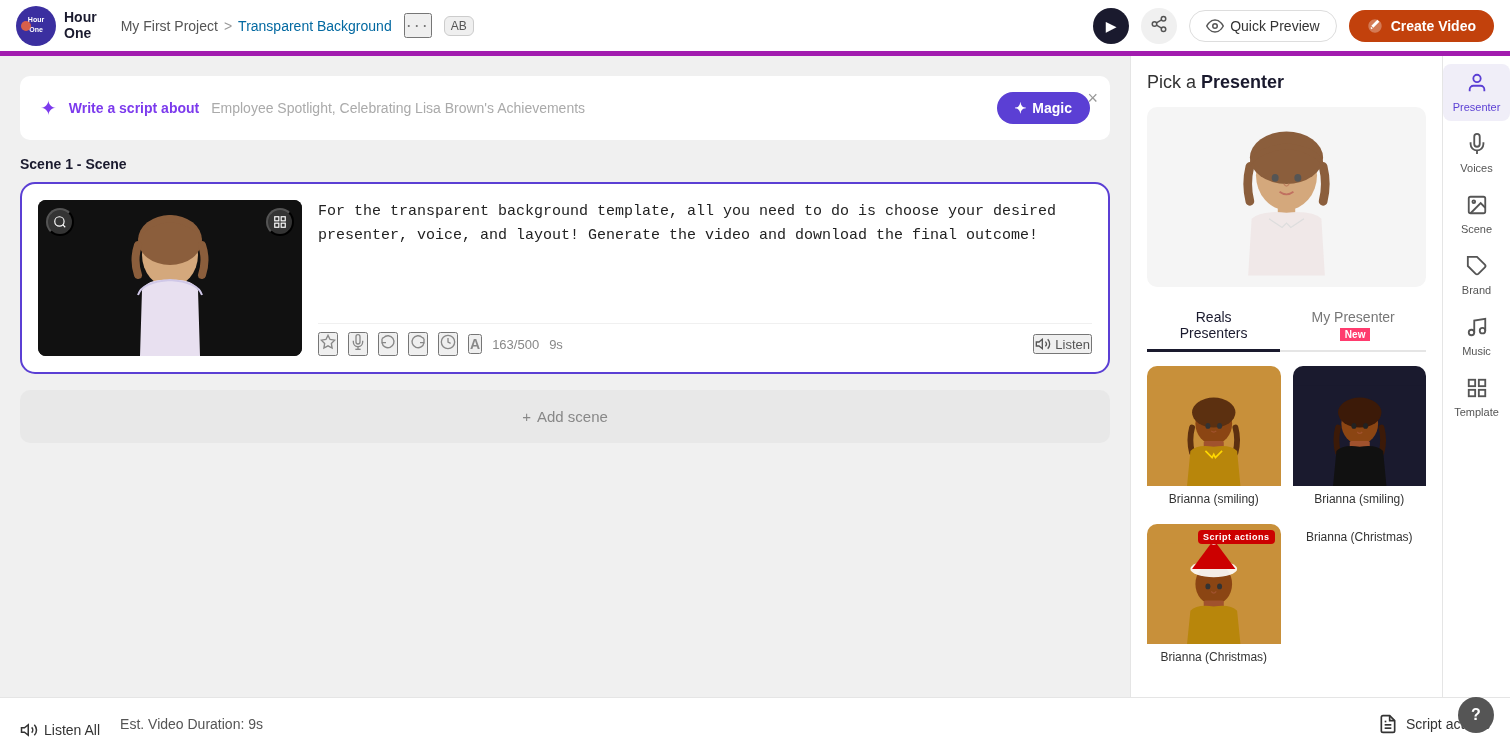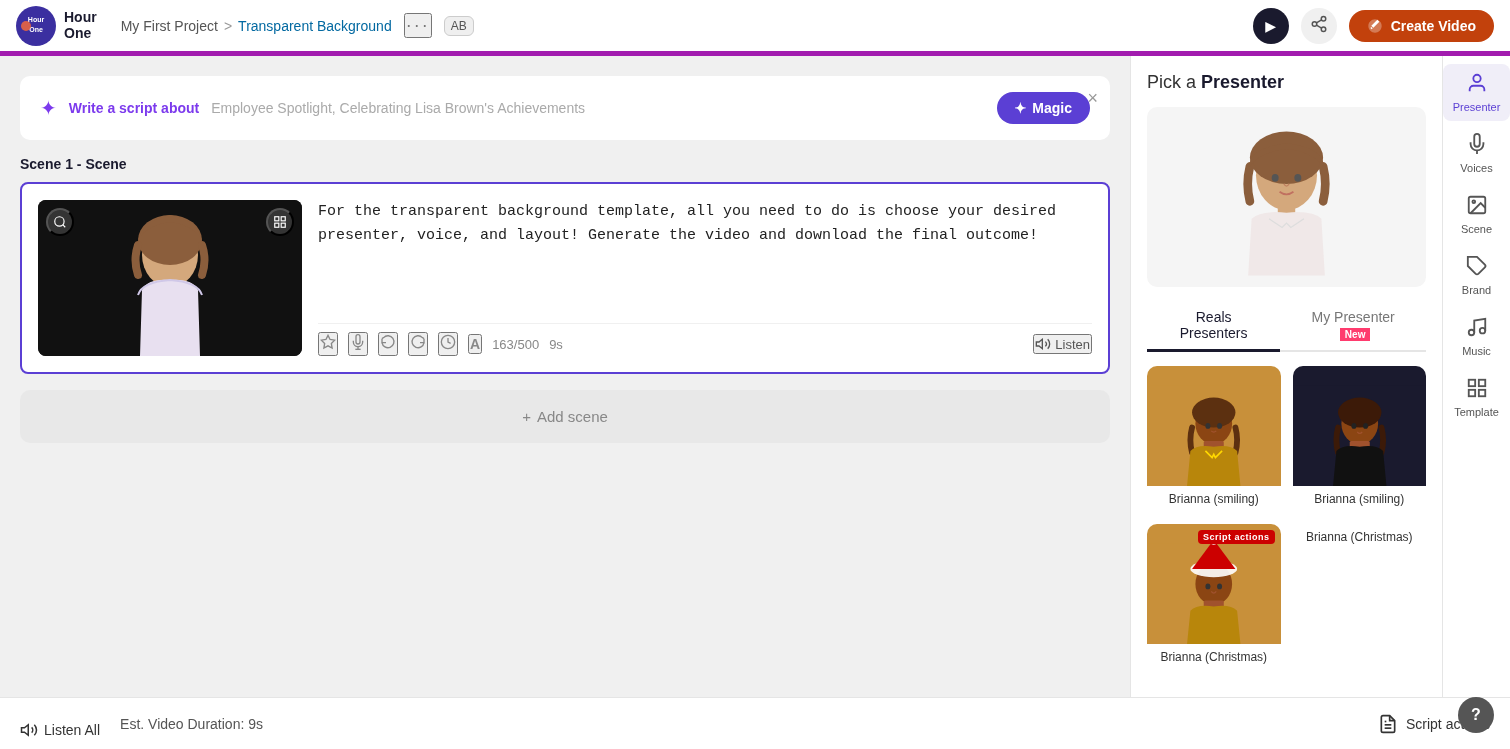--- a/index.html
+++ b/index.html
@@ -60,21 +60,21 @@
       background: #5b3fd4; color: #fff; border: none; border-radius: 20px;
       padding: 8px 18px; font-size: 14px; font-weight: 600; cursor: pointer;
     }
 
     
     .scene-label { font-size: 14px; color: #555; margin-bottom: 10px; }
     .scene-label span { font-weight: 600; color: #1a1a2e; }
 
     
     .scene-card {
-      background: #fff; border: 2px solid #5b3fd4; border-radius: 8px;
+      background: #fff; border: 2px solid #5b3fd4; border-radius: 15px;
       padding: 16px; display: flex; gap: 16px; margin-bottom: 16px;
     }
     .scene-video-thumb {
       width: 264px; height: 156px; background: #111; border-radius: 8px;
       flex-shrink: 0; position: relative; display: flex; align-items: center; justify-content: center;
       overflow: hidden;
     }
     .thumb-search-icon {
       position: absolute; top: 8px; left: 8px;
       width: 28px; height: 28px; background: rgba(255,255,255,0.15); border-radius: 50%;
@@ -219,20 +219,27 @@
       <svg width="18" height="18" viewBox="0 0 24 24" fill="none" stroke="#555" stroke-width="2">
         <circle cx="18" cy="5" r="3"></circle>
           <circle cx="6" cy="12" r="3"></circle>
           <circle cx="18" cy="19" r="3"></circle>
         <line x1="8.59" y1="13.51" x2="15.42" y2="17.49"></line>
           <line x1="15.41" y1="6.51" x2="8.59" y2="10.49"></line>
       </svg>
     </span>
   </button>
 
+  <button class="btn-preview">
+    <svg width="18" height="18" viewBox="0 0 24 24" fill="none" stroke="#555" stroke-width="2">
+      <path d="M1 12s4-8 11-8 11 8 11 8-4 8-11 8-11-8-11-8z"></path>
+      <circle cx="12" cy="12" r="3"></circle>
+    </svg>
+    <span>Quick Preview</span>
+  </button>
 
   <button class="btn-create">
     <svg width="16" height="16" viewBox="0 0 24 24" fill="white">
       <path d="M12 2C6.48 2 2 6.48 2 12s4.48 10 10 10 10-4.48 10-10S17.52 2 12 2z" opacity="0.3"></path>
       <path d="M9.5 14.5l-3-3 9-9 3 3-9 9zM7 17l-2-2 1.5-1.5 2 2L7 17z" fill="white"></path>
     </svg>
     <span>Create Video</span>
   </button>
 </div>
 

